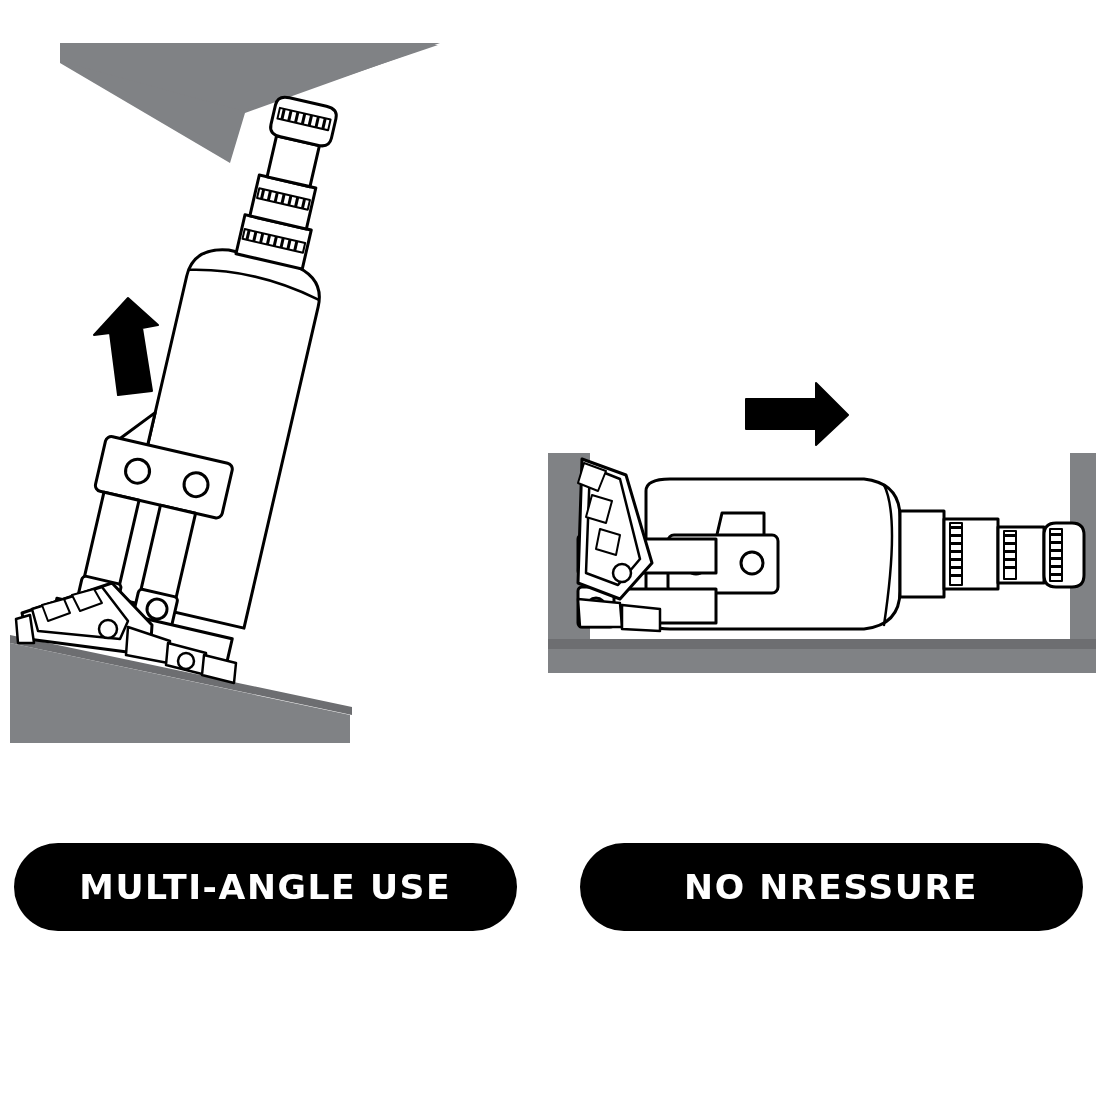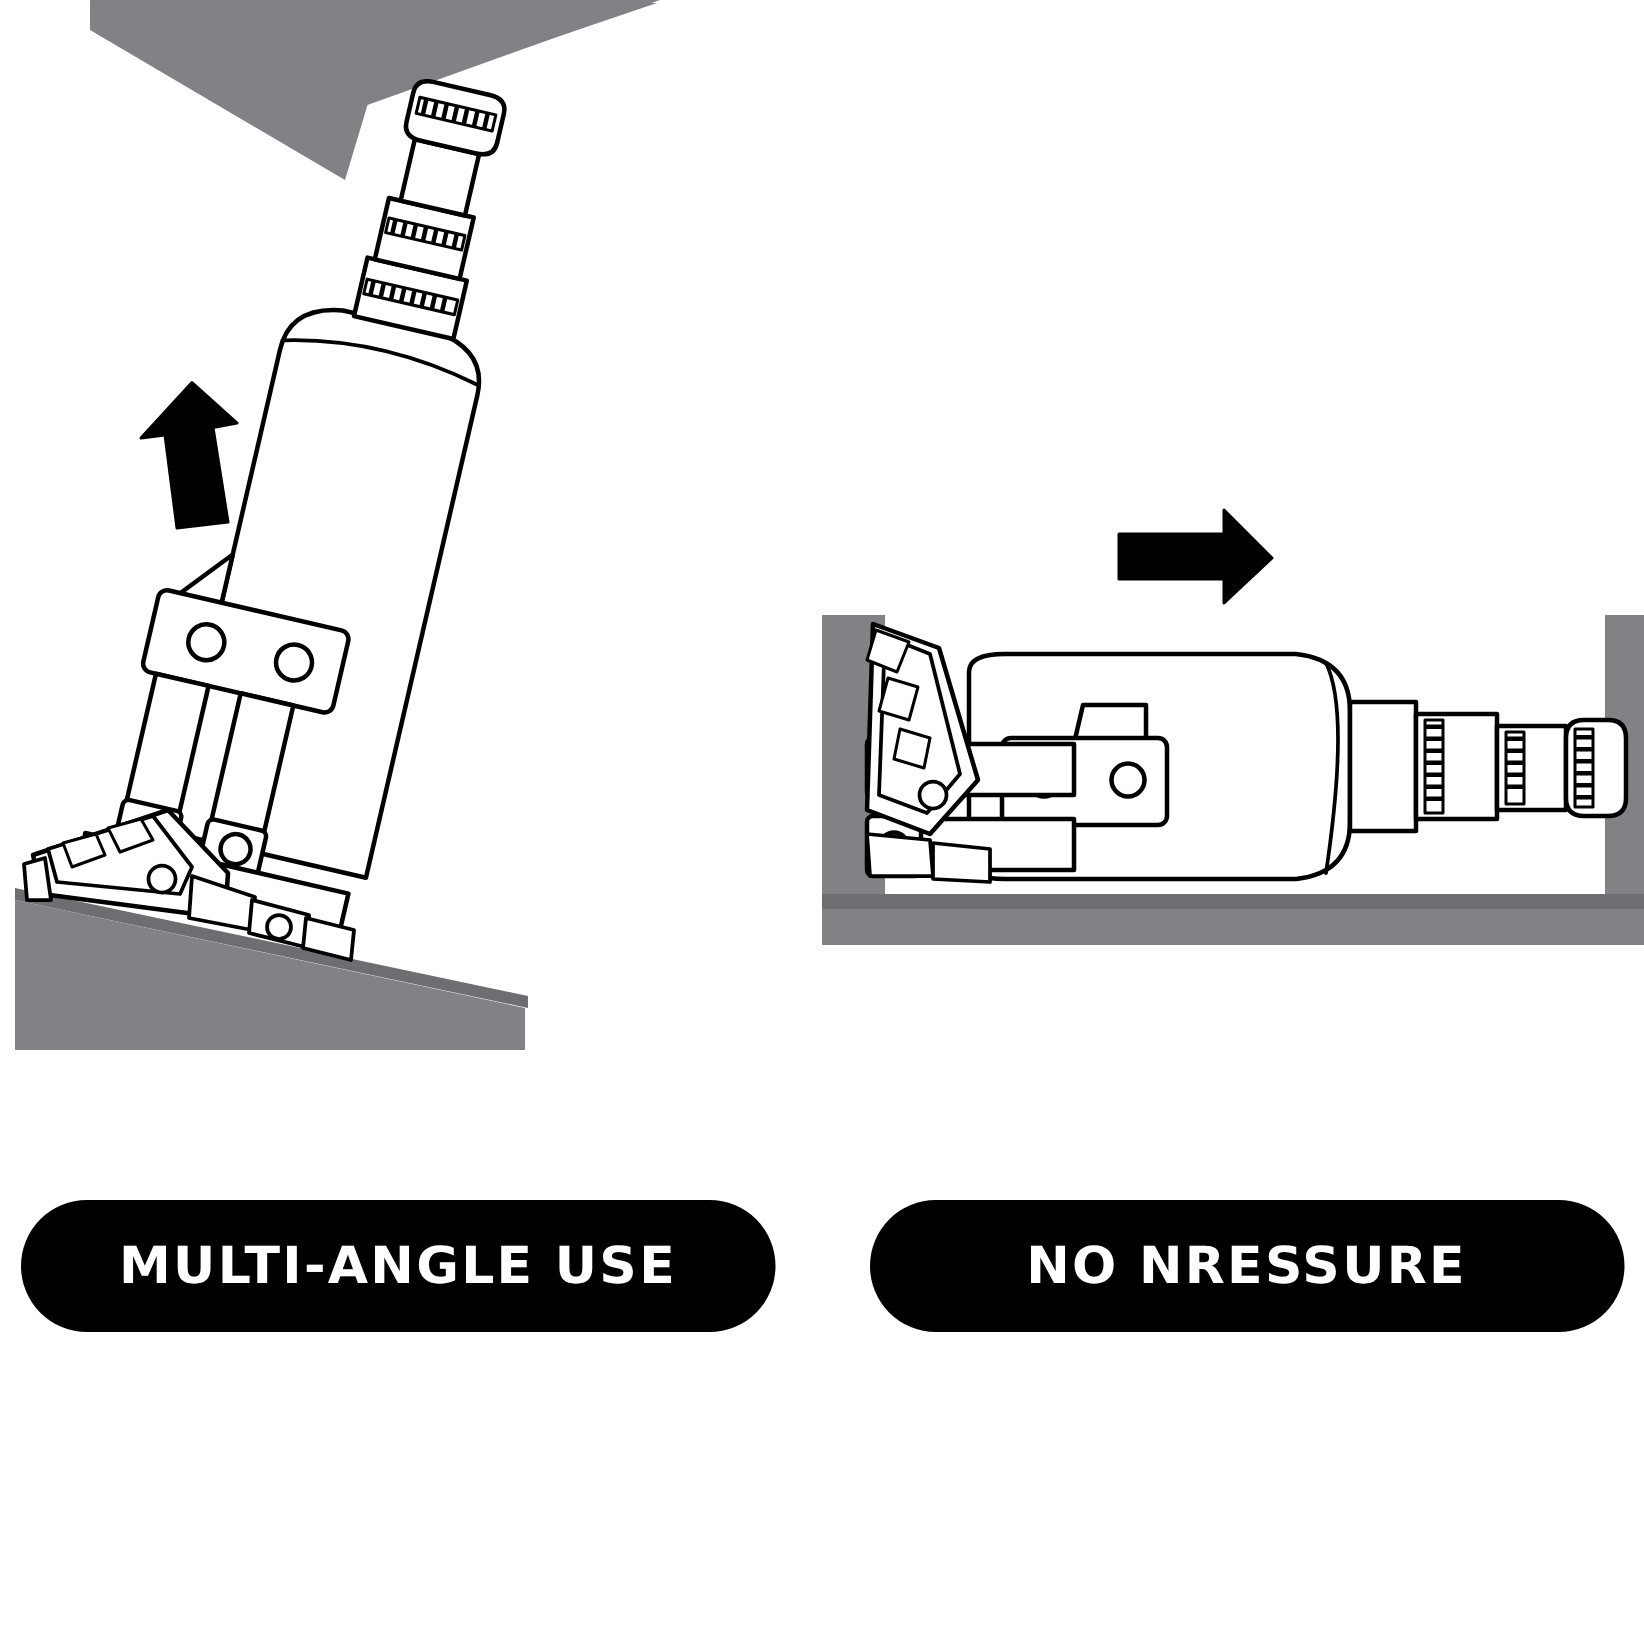--- a/index.html
+++ b/index.html
@@ -11,20 +11,21 @@
     width: 1096px;
     height: 1096px;
     font-family: "Liberation Sans", sans-serif;
     overflow: hidden;
   }
   .page {
     position: relative;
     width: 1096px;
     height: 880px;
     background: #ffffff;
+    margin-top: 43px;
   }
   .panel {
     position: absolute;
     top: 0;
     width: 548px;
     height: 780px;
   }
   .panel-left { left: 0; }
   .panel-right { left: 548px; }
 

